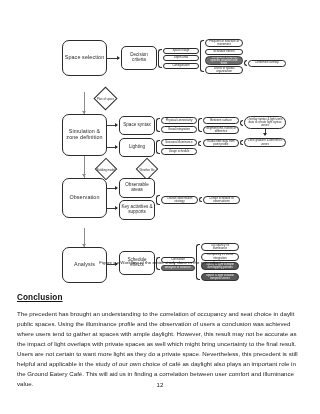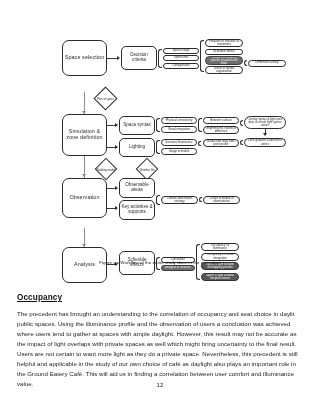--- a/index.html
+++ b/index.html
@@ -397,19 +397,19 @@
       </div>
 
     </div>
   </div>
 
   <div class="caption">
     <span>Figure x.x Workflow of the entire study done in the precedent</span>
   </div>
 
   <div class="body-text">
-    <div class="heading">Occupancy</div>
+    <div class="heading">Conclusion</div>
     <p class="para">The precedent has brought an understanding to the correlation of occupancy and seat choice in daylit public spaces. Using the illuminance profile and the observation of users a conclusion was achieved where users tend to gather at spaces with ample daylight. However, this result may not be accurate as the impact of light overlaps with private spaces as well which might bring uncertainty to the final result. Users are not certain to want more light as they do a private space. Nevertheless, this precedent is still helpful and applicable in the study of our own choice of café as daylight also plays an important role in the Ground Eatery Café. This will aid us in finding a correlation between user comfort and illuminance value.</p>
   </div>
 
   <div class="page-number">12</div>
 
 </div>
 
 </body></html>

